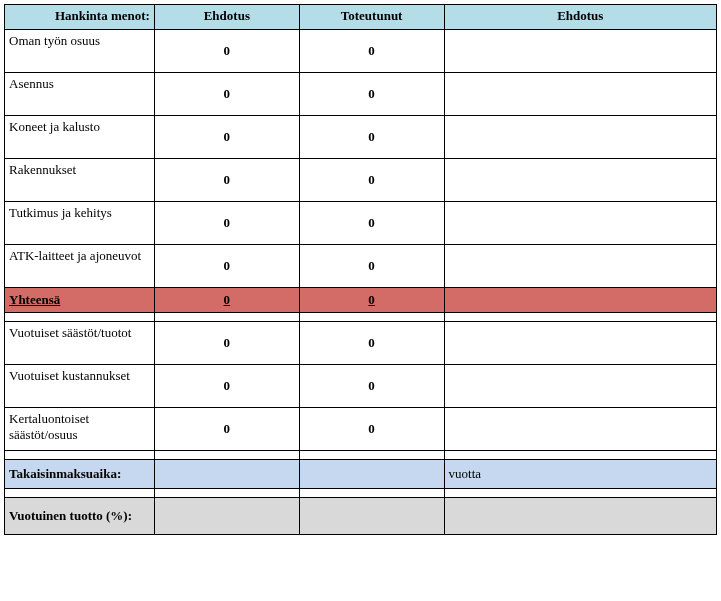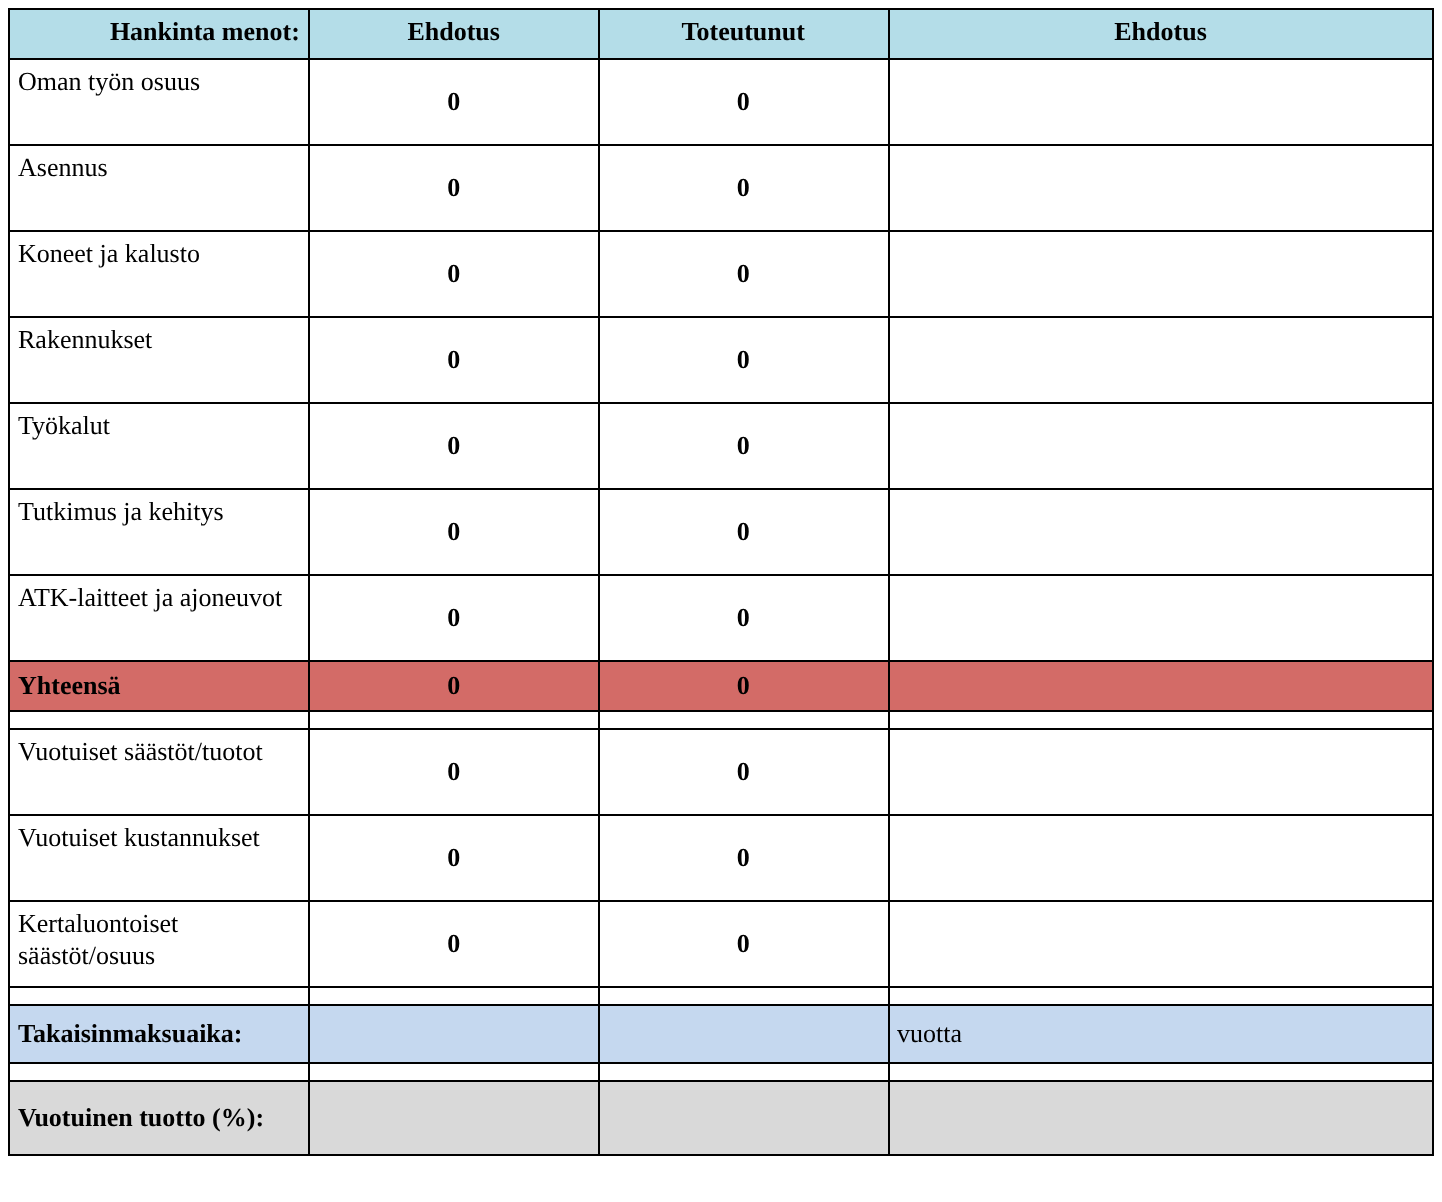--- a/index.html
+++ b/index.html
@@ -6,21 +6,21 @@
     table { border-collapse:collapse; width:713px; }
     td, th { border:1px solid #000; padding:3px 4px; vertical-align:top; height:18px; }
     col.c1 { width:150px; }
     col.c2 { width:145px; }
     col.c3 { width:145px; }
     col.c4 { width:273px; }
     .hdr { background:#b4dde8; font-weight:bold; text-align:center; }
     .hdr-left { background:#b4dde8; font-weight:bold; text-align:right; }
     .lbl { text-align:left; height:36px; vertical-align:top;margin-top:24px; }
     .val { text-align:center; font-weight:bold; vertical-align:middle; }
-    .total-row td { background:#d36b67; font-weight:bold; }
+    .total-row td { background:#d36b67; font-weight:bold;text-decoration:underline; }
     .total-row .lbl { height:18px; vertical-align:middle; }
     .spacer td { height:8px; padding:0; }
     .payback td { background:#c5d8ef; font-weight:bold; height:22px; vertical-align:middle; }
     .payback .pb-label { text-align:left;margin-top:40px; }
     .payback .pb-desc { font-weight:normal;margin-top:48px; }
     .yield td { background:#d9d9d9; font-weight:bold; height:30px; vertical-align:middle; }
     .yield .y-label { text-align:left; }
   </style>
 </head>
 <body>
@@ -52,26 +52,20 @@
         <td></td>
       </tr>
   <tr>
         <td class="lbl">Koneet ja kalusto</td>
         <td class="val">0</td>
         <td class="val">0</td>
         <td></td>
       </tr>
   <tr>
         <td class="lbl">Rakennukset</td>
-        <td class="val">0</td>
-        <td class="val">0</td>
-        <td></td>
-      </tr>
-  <tr>
-        <td class="lbl">Työkalut</td>
         <td class="val">0</td>
         <td class="val">0</td>
         <td></td>
       </tr>
   <tr>
         <td class="lbl">Tutkimus ja kehitys</td>
         <td class="val">0</td>
         <td class="val">0</td>
         <td></td>
       </tr>

